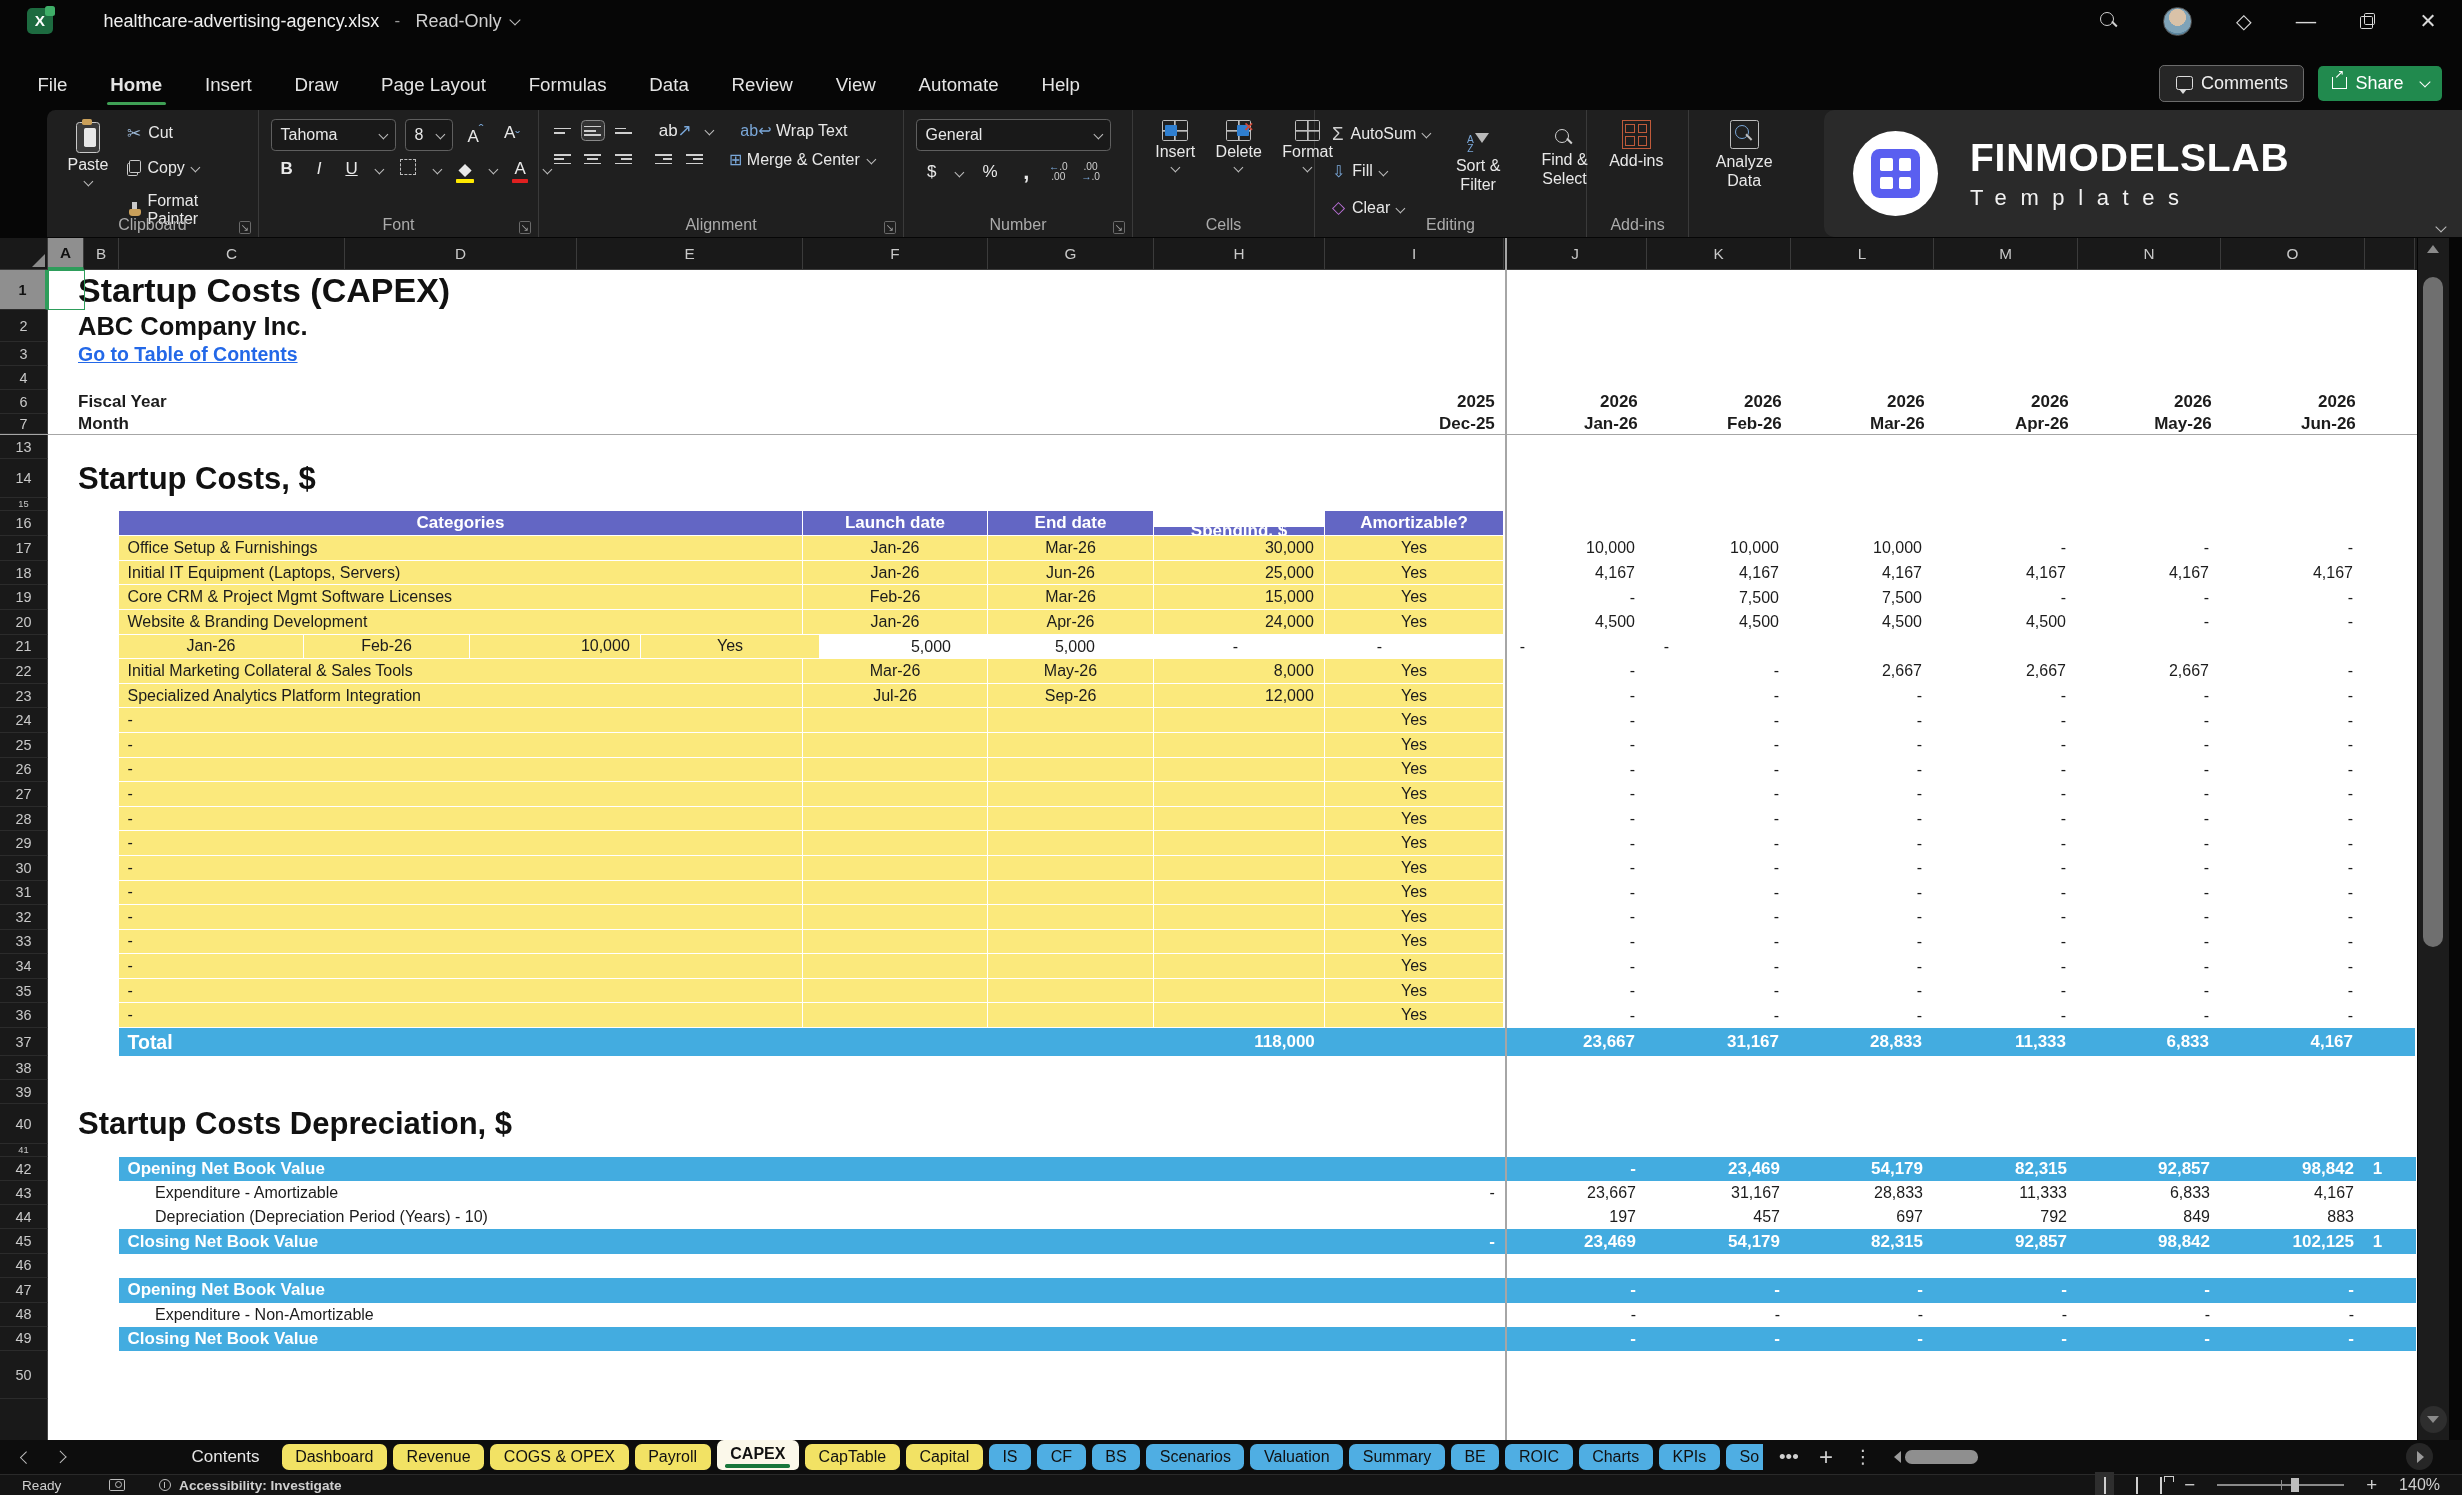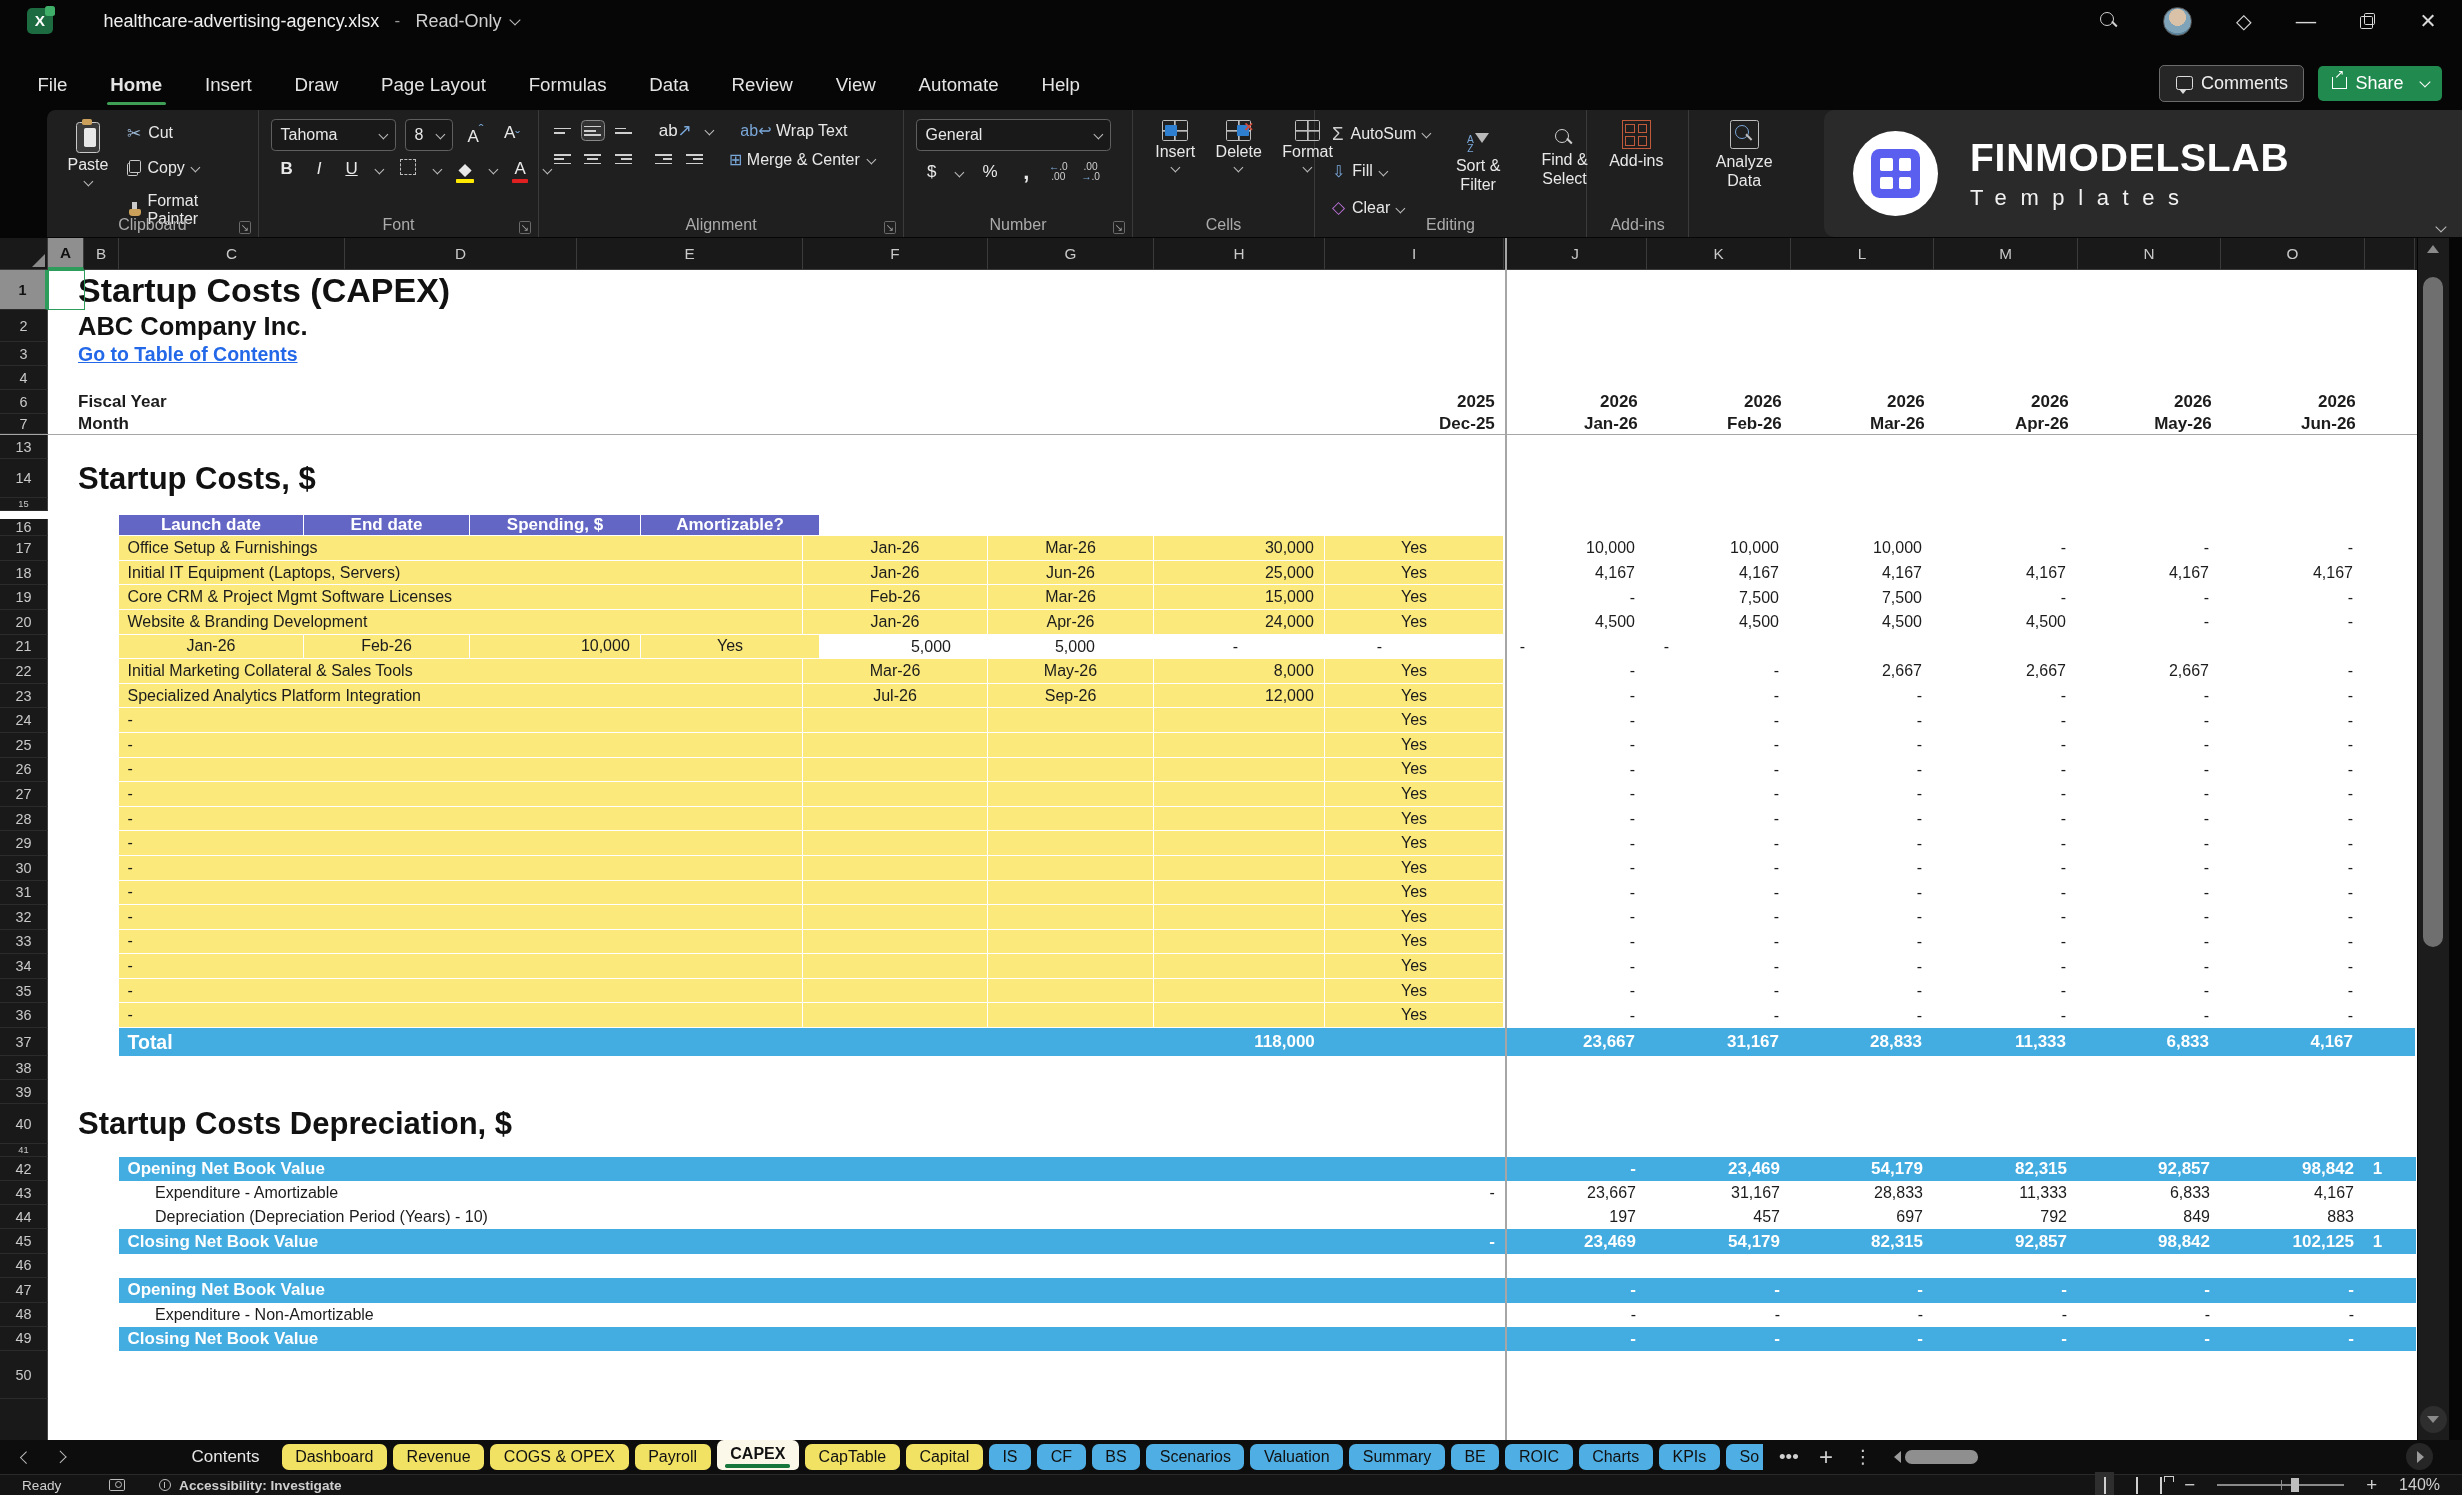--- a/index.html
+++ b/index.html
@@ -517,23 +517,24 @@
       </div>
       <div class="srow" style="height: 39px;">
         <div class="cell gut">14</div>
         <div class="cell sect" style="width: 1697px;">Startup Costs, $</div>
         <div class="cell fill"></div>
       </div>
       <div class="srow" style="height: 12.7px;">
         <div class="cell gut" style="font-size: 9.3px;">15</div>
         <div class="cell fill"></div>
       </div>
-      <div class="srow" style="height: 25.5px; align-items: flex-end;">
+      <div class="srow" style="height: 25.5px;">
         <div class="cell gut">16</div>
         <div class="cell " style="width: 71px;"></div>
+        <div class="cell purple" style="width: 684px;">Categories</div>
         <div class="cell purple" style="width: 185px;">Launch date</div>
         <div class="cell purple" style="width: 166px;">End date</div>
         <div class="cell purple" style="width: 171px; margin-top: 16px;">Spending, $</div>
         <div class="cell purple" style="width: 179px;">Amortizable?</div>
         <div class="cell fill"></div>
       </div>
       <div class="srow" style="height: 24.6px;">
         <div class="cell gut">17</div>
         <div class="cell " style="width: 71px;"></div>
         <div class="cell yl cat" style="width: 684px;">Office Setup &amp; Furnishings</div>

